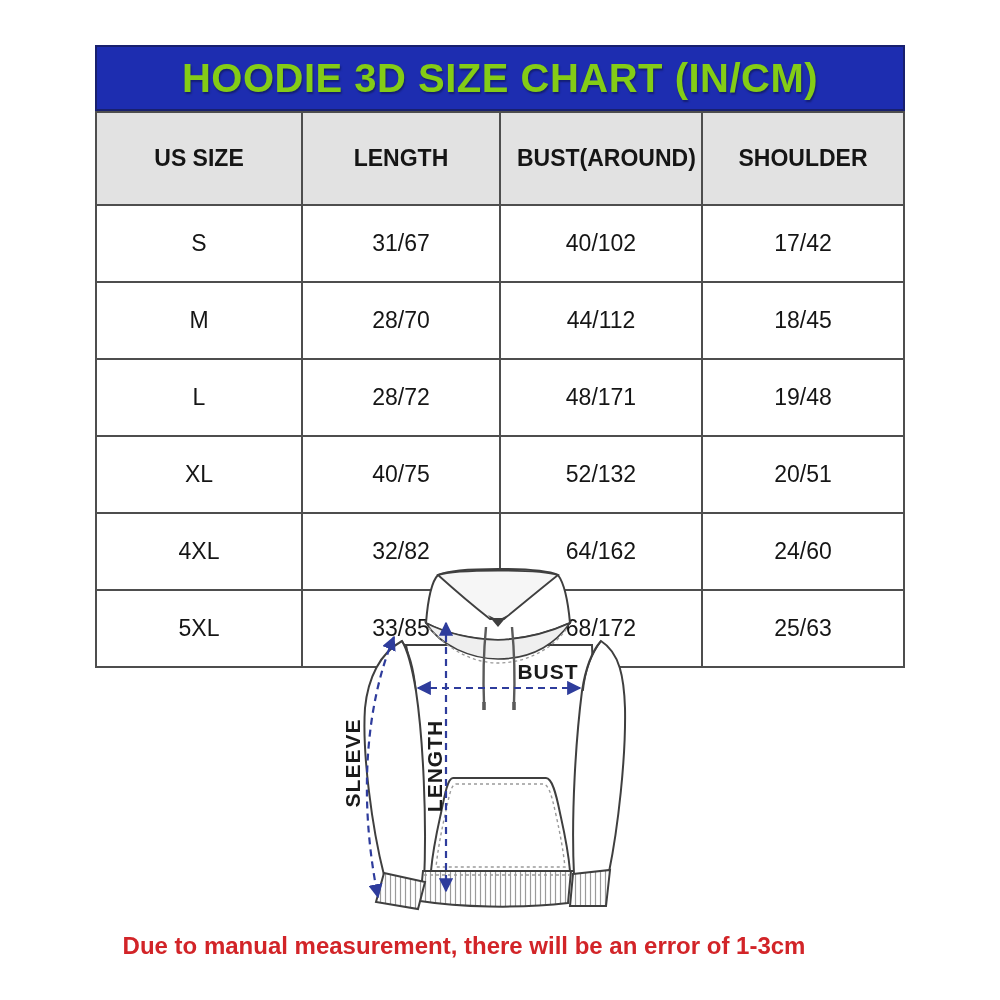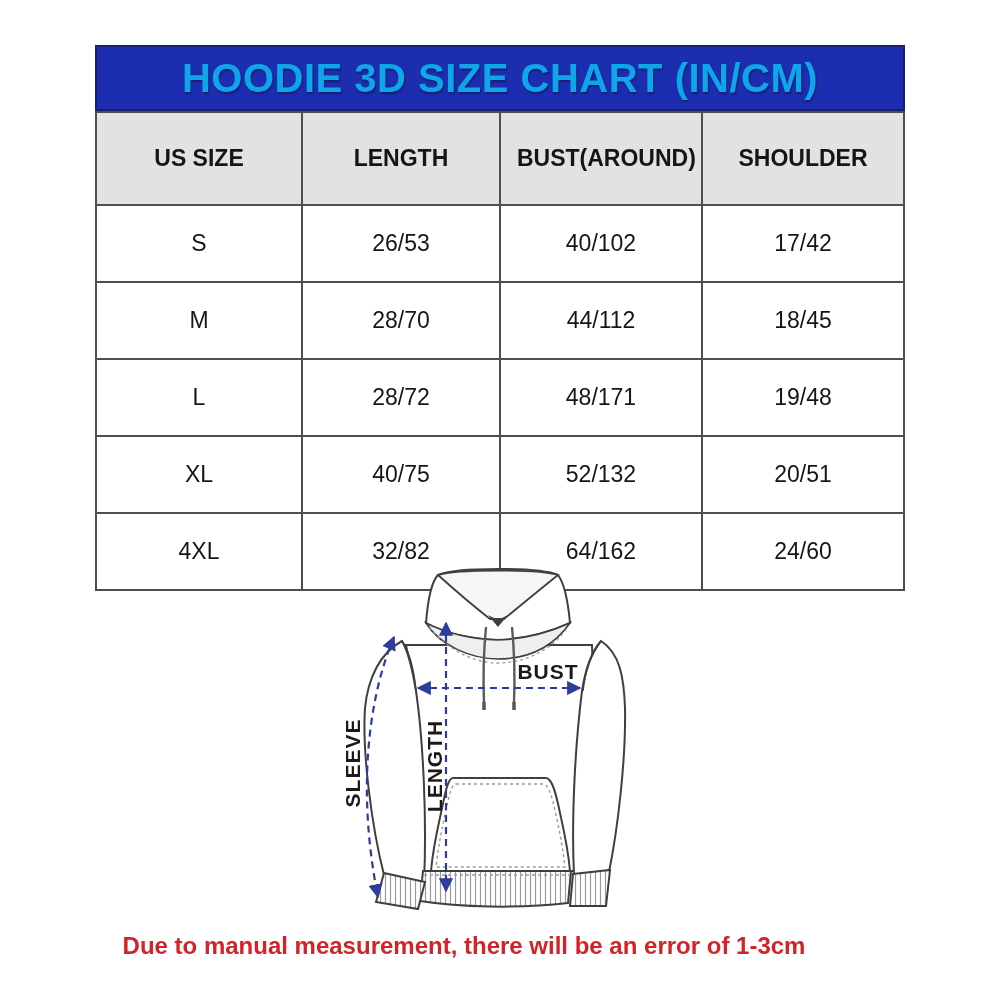--- a/index.html
+++ b/index.html
@@ -6,21 +6,21 @@
   body {
     width:1000px; height:1000px; background:#ffffff; position:relative;
     font-family:"Liberation Sans", sans-serif;
     --title-bg:#1d2db0; --title-border:#18206e; --header-bg:#e2e2e2;
     --grid:#4e4e4e; --note-red:#d22428; --arrow-blue:#2e3c9c;
   }
   .chart-wrap { position:absolute; left:95px; top:45px; width:810px; }
   .title-bar {
     background:var(--title-bg); border:2px solid var(--title-border);
     height:62px; display:flex; align-items:center; justify-content:center;
-    color:#0ea5e9; font-weight:bold; font-size:40px; letter-spacing:.5px;
+    color:#84cc16; font-weight:bold; font-size:40px; letter-spacing:.5px;
     text-shadow:1px 2px 2px rgba(0,0,0,.35); box-sizing:content-box;
   }
   table.size-table { width:100%; border-collapse:collapse; table-layout:fixed; }
   .size-table th {
     background:var(--header-bg); height:59px; font-size:23px; font-weight:bold;
   }
   .size-table td { height:43px; font-size:23px; font-weight:normal; }
   .size-table th, .size-table td {
     border:2px solid var(--grid); text-align:center; vertical-align:middle;
     color:#151515; padding:16px;
@@ -51,21 +51,21 @@
       <tr>
           <th>US SIZE</th>
           <th>LENGTH</th>
           <th>BUST(AROUND)</th>
           <th>SHOULDER</th>
         </tr>
     </thead>
     <tbody>
         <tr>
           <td>S</td>
-          <td>26/53</td>
+          <td>31/67</td>
           <td>40/102</td>
           <td>17/42</td>
         </tr>
         <tr>
           <td>M</td>
           <td>28/70</td>
           <td>44/112</td>
           <td>18/45</td>
         </tr>
         <tr>
@@ -78,20 +78,26 @@
           <td>XL</td>
           <td>40/75</td>
           <td>52/132</td>
           <td>20/51</td>
         </tr>
         <tr>
           <td>4XL</td>
           <td>32/82</td>
           <td>64/162</td>
           <td>24/60</td>
+        </tr>
+        <tr>
+          <td>5XL</td>
+          <td>33/85</td>
+          <td>68/172</td>
+          <td>25/63</td>
         </tr>
       </tbody>
   </table>
 </div>
 
 <svg class="diagram" viewBox="0 0 344 392" xmlns="http://www.w3.org/2000/svg">
   <defs>
     <pattern id="rib" width="5" height="42" patternUnits="userSpaceOnUse">
       <rect width="5" height="42" fill="#ffffff"></rect>
       <line x1="2.5" y1="0" x2="2.5" y2="42" stroke="#9a9a9a" stroke-width="1.2"></line>

